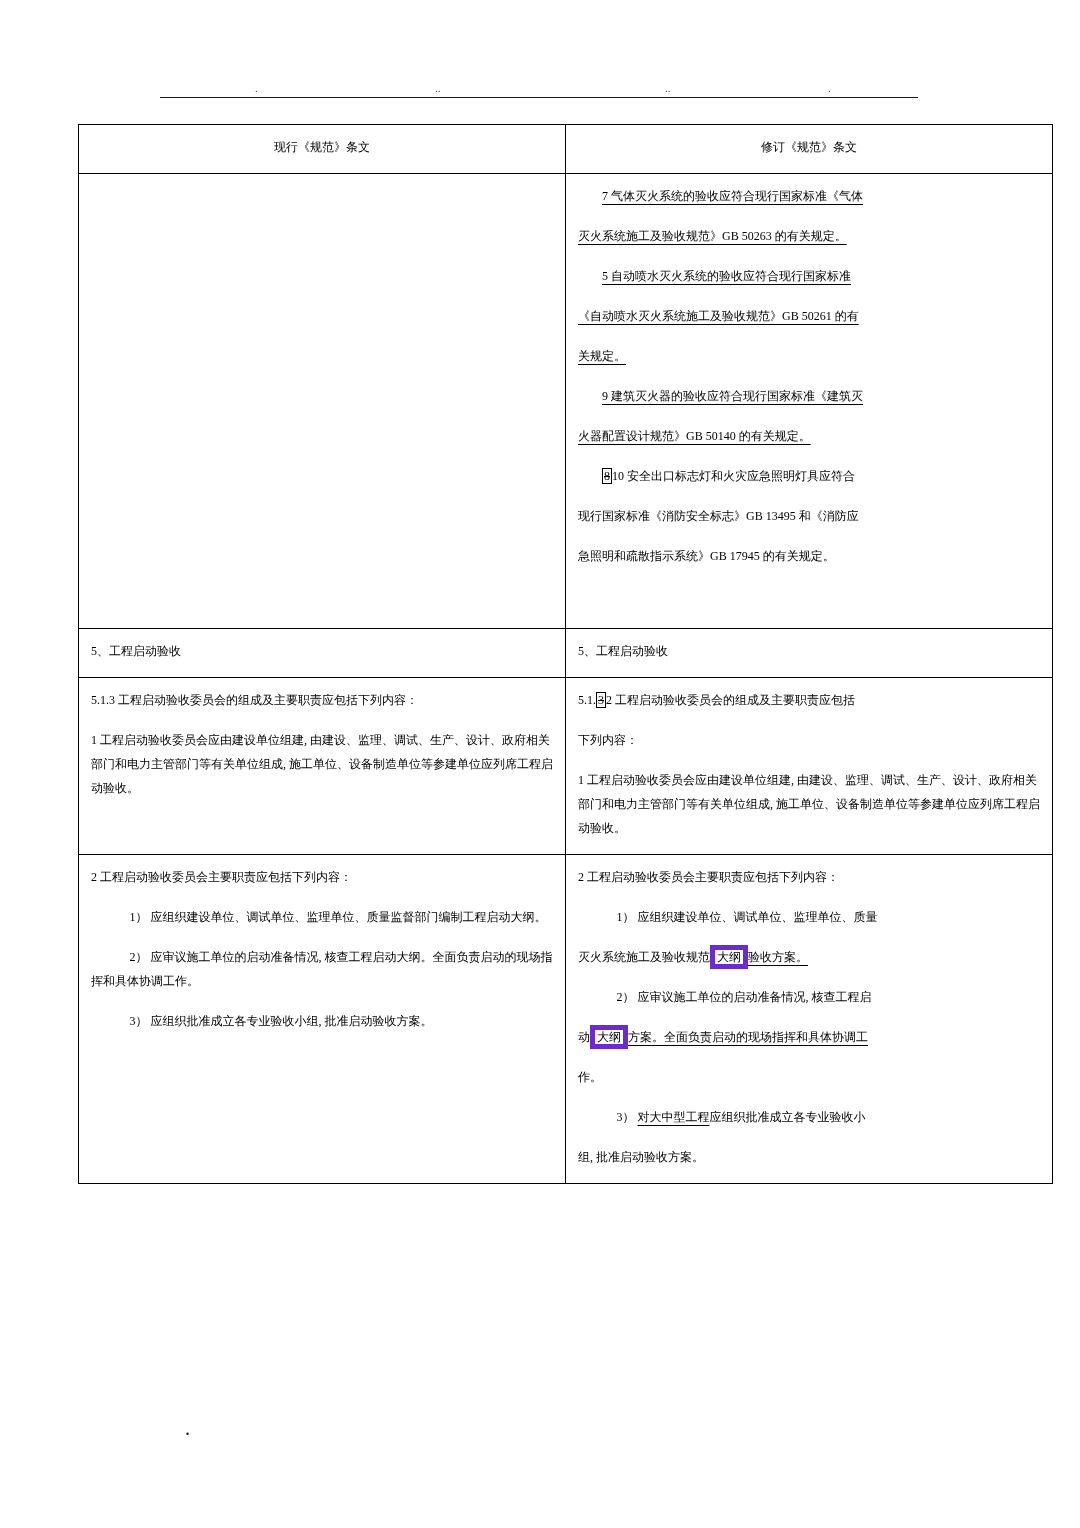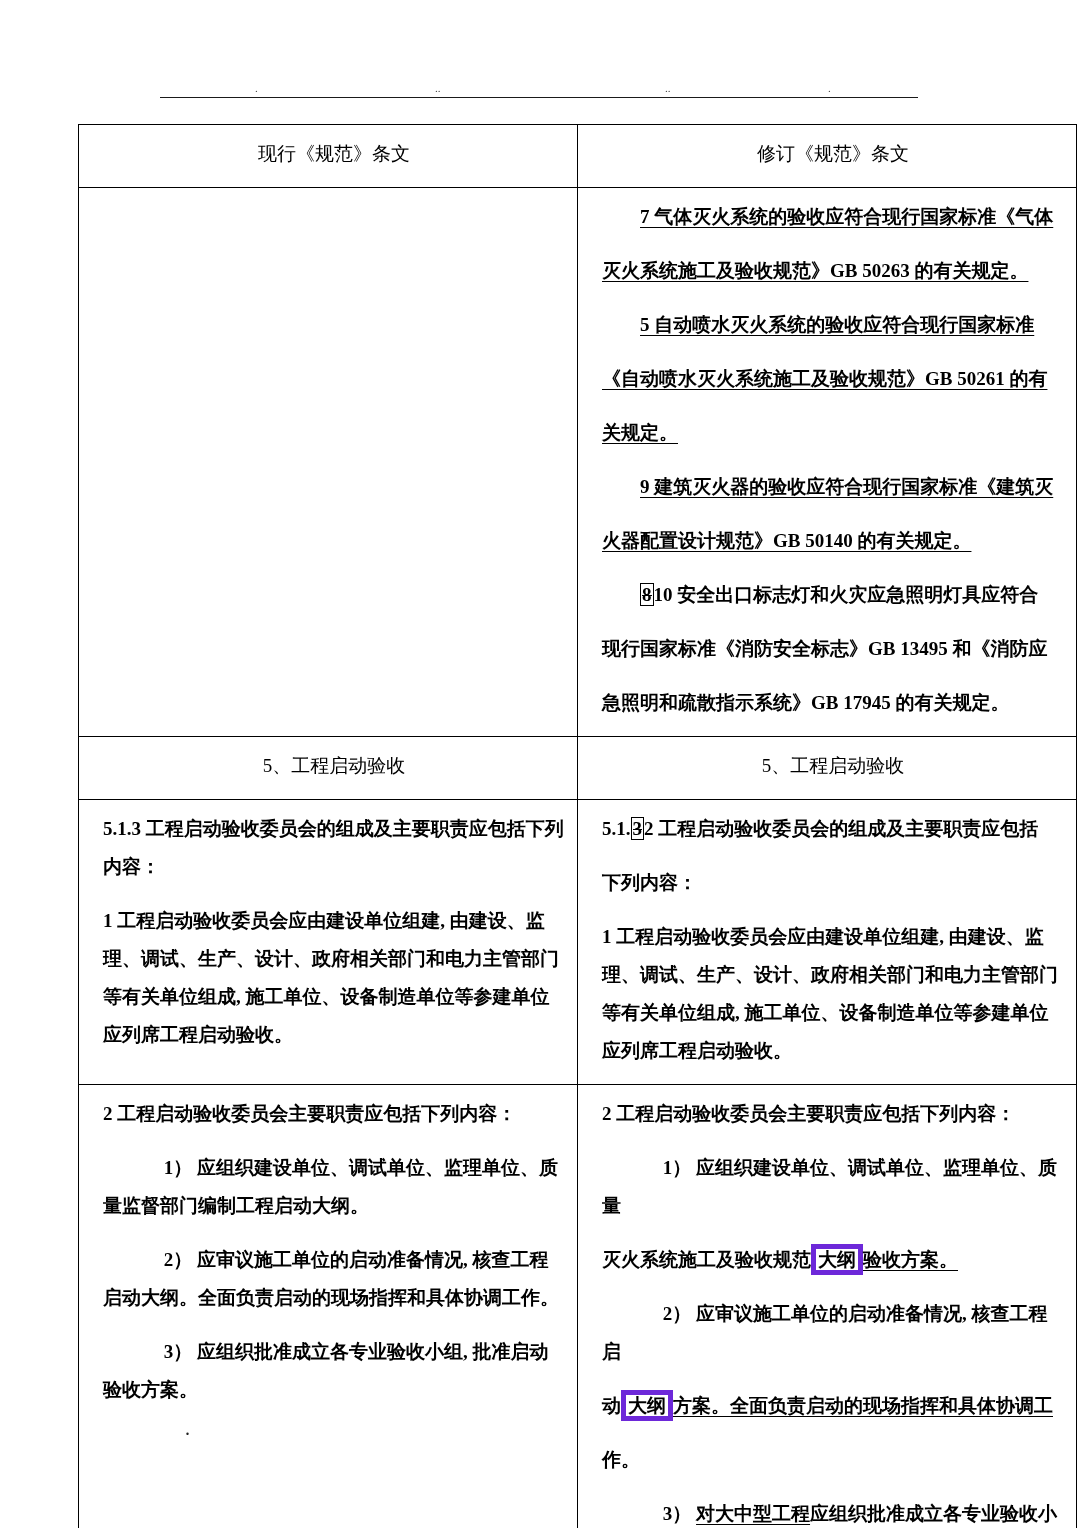--- a/index.html
+++ b/index.html
@@ -52,45 +52,43 @@
     position: absolute;
     left: 78px;
     top: 124px;
     width: 924px;
     border-collapse: collapse;
     table-layout: fixed;
   }
   table.doc td {
     border: 1px solid #000;
     vertical-align: top;
-    padding: 10px 12px 14px 24px;
-    font-size: 19px;
+    padding: 10px 12px 14px 12px;
+    font-size: 12px;
     line-height: 2.0;
   }
   td.col-l { width: 462px; }
   td.col-r { width: 462px; }
 
   .th-cell {
     text-align: center;
     font-size: 22px;
     padding-top: 14px;
     padding-bottom: 14px;
     line-height: 1.6;
   }
   .center-cell {
-    text-align: center;
     padding-top: 8px;
     padding-bottom: 8px;
     line-height: 1.6;
     margin-left: 22px;
   }
   .p {
     margin: 0 0 0 0;
     text-indent: 0;
-    font-weight: bold;
   }
   .p + .p {
     margin-top: 16px;
   }
   .indent1 { text-indent: 2em; }
   .indent2 { text-indent: 3.2em; }
   .u {
     text-decoration: underline;
     text-underline-offset: 4px;
   }

